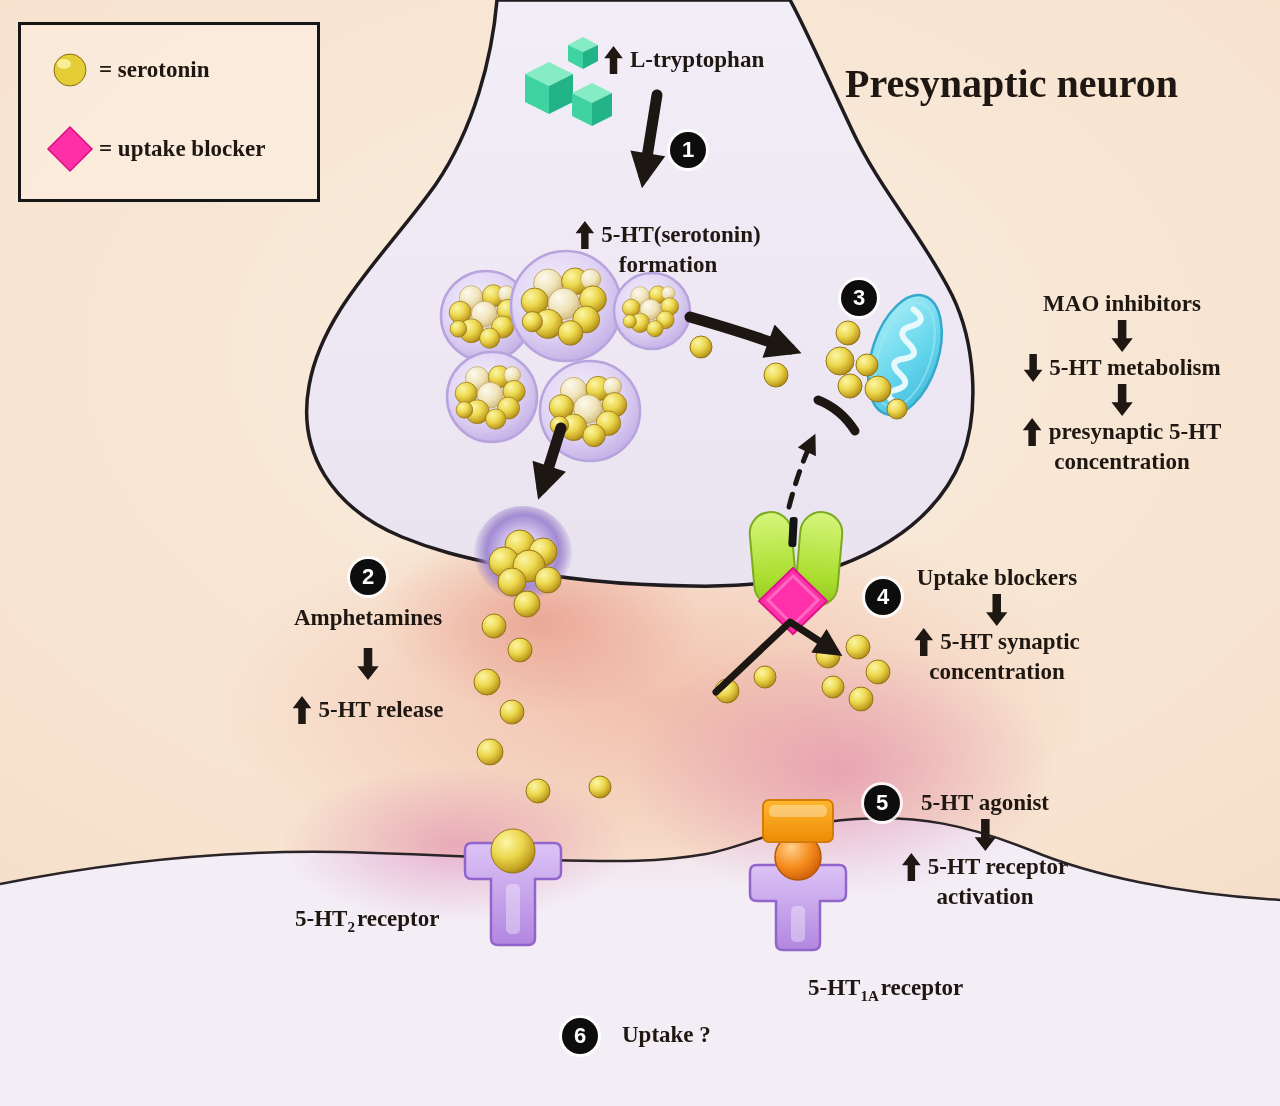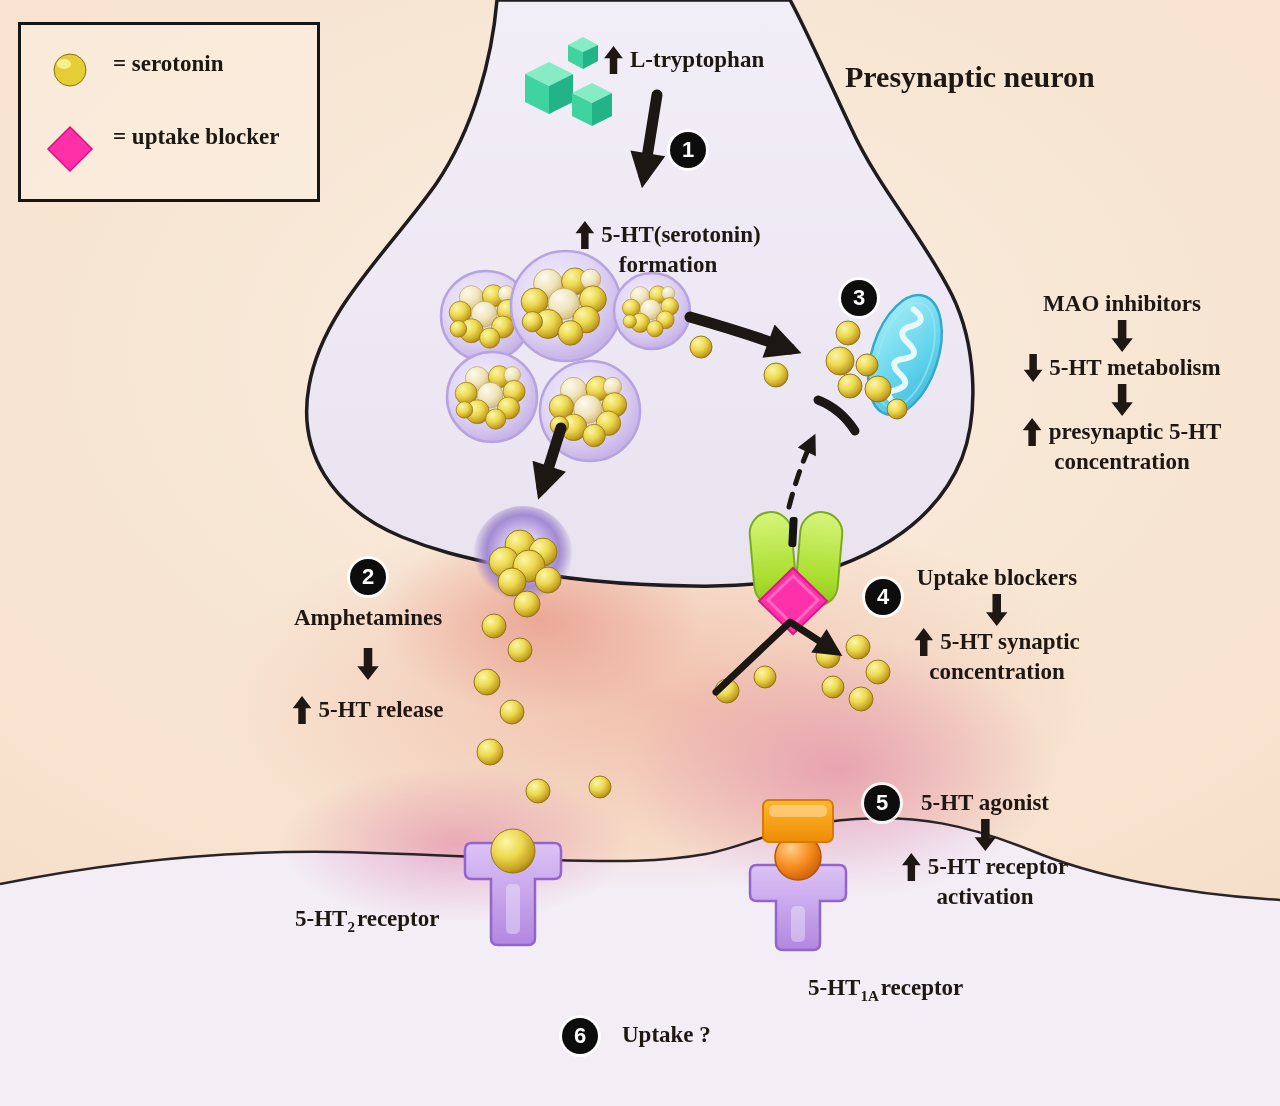--- a/index.html
+++ b/index.html
@@ -7,32 +7,32 @@
     position:relative;width:1280px;height:1106px;overflow:hidden;
     background:radial-gradient(115% 90% at 50% 32%, #f9ecdd 0%, #f7e3cf 55%, #f2d7bf 100%);
     font-family:"Liberation Serif","DejaVu Serif",serif;
     color:#1f1712;
   }
   .scene{position:absolute;left:0;top:0;}
   .txt{position:absolute;font-weight:bold;font-size:23px;white-space:nowrap;}
   .row{display:flex;align-items:center;justify-content:center;gap:7px;}
   .block{position:absolute;display:flex;flex-direction:column;align-items:center;gap:2px;
          font-weight:bold;font-size:23px;white-space:nowrap;transform:translateX(-50%);line-height:1.2;}
-  .title{position:absolute;font-weight:bold;font-size:30px;white-space:nowrap;}
+  .title{position:absolute;font-weight:bold;font-size:40px;white-space:nowrap;}
   .badge{position:absolute;width:36px;height:36px;border-radius:50%;background:#0d0d0d;color:#fff;
          display:flex;align-items:center;justify-content:center;font-weight:bold;font-size:22px;
          box-shadow:0 0 0 3px rgba(255,255,255,.85);transform:translate(-50%,-50%);
          font-family:"Liberation Sans",sans-serif;}
   .ai{width:19px;height:28px;flex:0 0 auto;}
   .ai2{width:23px;height:32px;}
   .ai path,.ai2 path{fill:#1f1712;}
   .legend{position:absolute;left:18px;top:22px;width:302px;height:180px;border:3px solid #161616;
           box-sizing:border-box;background:rgba(252,242,230,.45);
           display:flex;flex-direction:column;justify-content:space-around;padding:8px 6px 8px 20px;}
-  .lrow{display:flex;gap:14px;font-weight:bold;font-size:23px;}
+  .lrow{display:flex;align-items:center;font-weight:bold;font-size:23px;}
   .licon{width:58px;display:flex;justify-content:center;flex:0 0 auto;}
   .sub{font-size:15px;vertical-align:-6px;}
   .rpost{margin-left:2px;}
   .sb{fill:url(#ballG);stroke:#96761a;stroke-width:1;}
   .sb2{fill:url(#ballG);stroke:#96761a;stroke-width:0.8;}
   .pb{fill:url(#pbG);stroke:#bfa45e;stroke-width:0.8;}
   .arrMain{stroke:#1c1712;stroke-width:11;fill:none;stroke-linecap:round;marker-end:url(#mBig);}
   .arrMid{stroke:#1c1712;stroke-width:7;fill:none;stroke-linecap:round;stroke-linejoin:round;marker-end:url(#mSm);}
   .arrDash{stroke:#1c1712;stroke-width:5;fill:none;stroke-linecap:round;stroke-dasharray:13 11;marker-end:url(#mSm);}
 </style>

